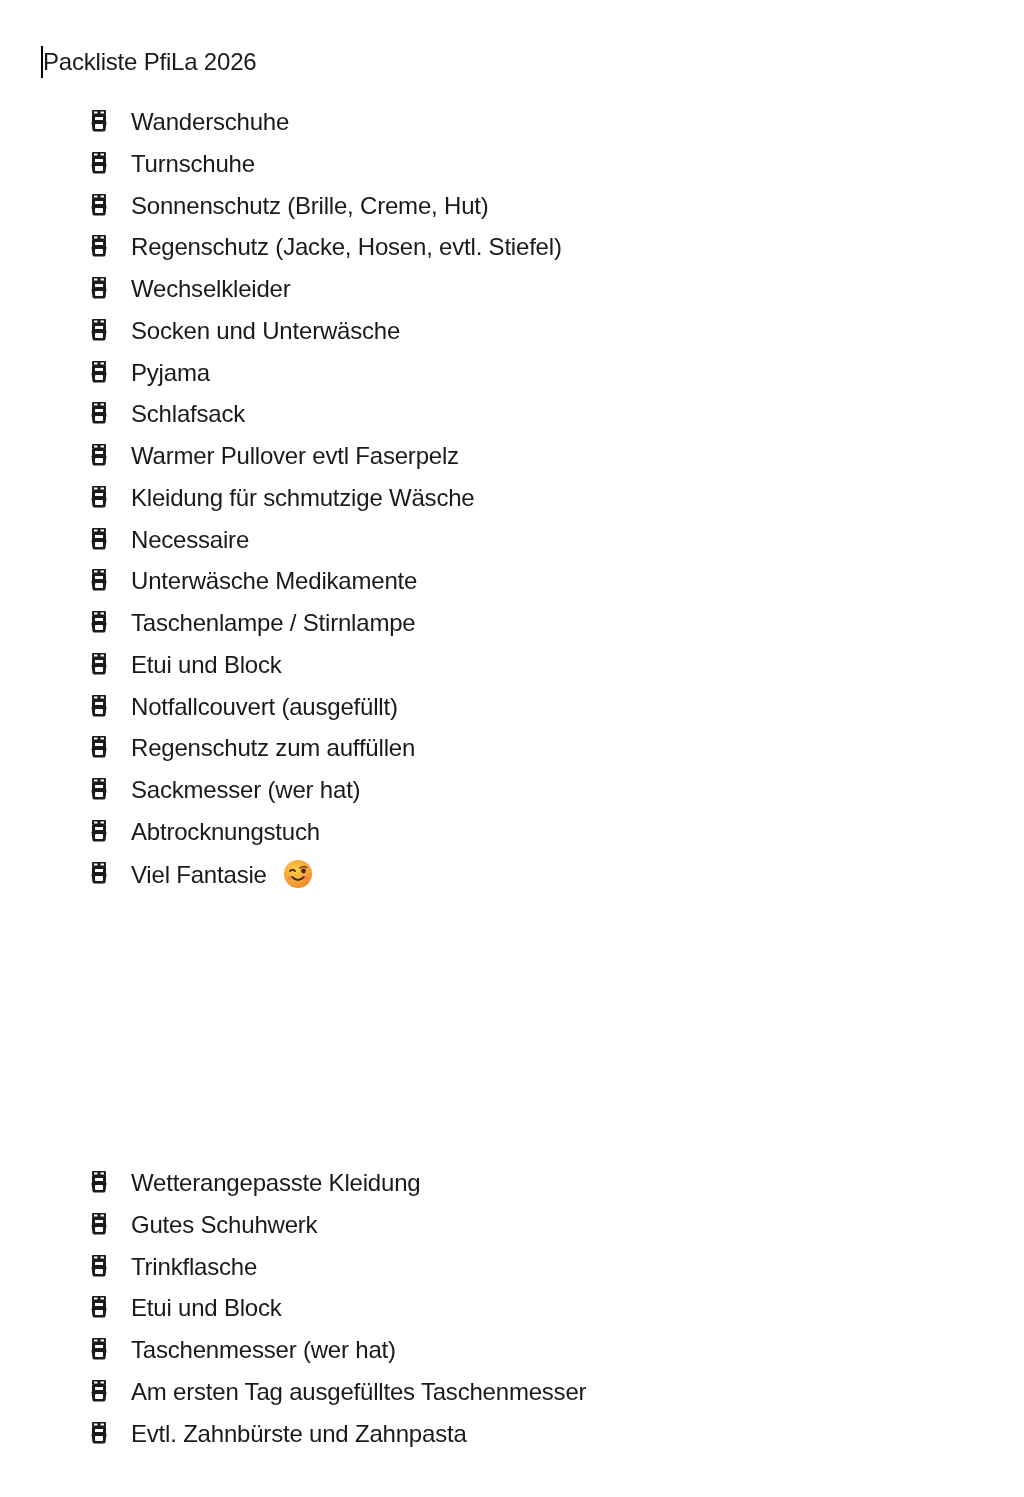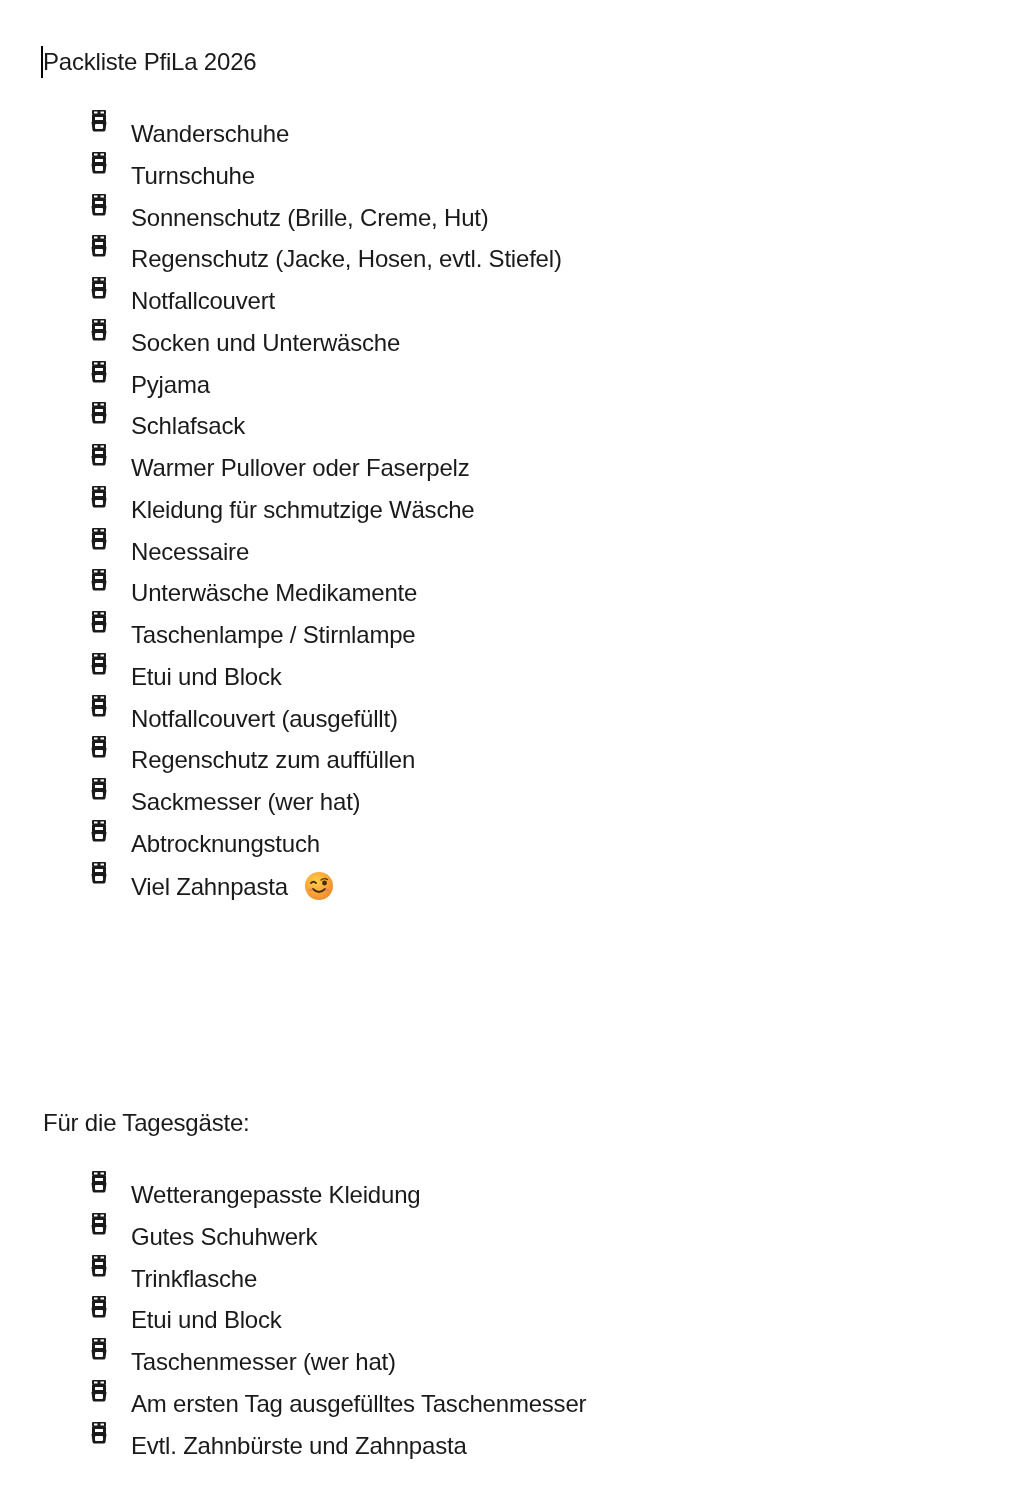--- a/index.html
+++ b/index.html
@@ -57,21 +57,21 @@
   .bullet {
     position: absolute;
     left: 90px;
     top: 3px;
     width: 18px;
     height: 22px;
   }
   .item-text {
     position: absolute;
     left: 131px;
-    top: 12px;
+    top: 0;
   }
   .emoji {
     display: inline-block;
     width: 30px;
     height: 30px;
     margin-left: 10px;
     vertical-align: -6px;
   }
   #list1 { top: 107px; }
   #list2 { top: 1168px; }
@@ -133,21 +133,21 @@
       </li>
       <li>
   <svg class="bullet" viewBox="0 0 18 22">
     <rect x="3" y="0.5" width="12" height="4" rx="1" fill="none" stroke="#1a1a1a" stroke-width="2"></rect>
     <rect x="7.5" y="1" width="3" height="3" fill="#1a1a1a"></rect>
     <path d="M2 5 H16 V12 H2 Z" fill="#1a1a1a"></path>
     <rect x="5" y="7" width="8" height="3" fill="#ffffff"></rect>
     <path d="M1.5 12 H16.5 L15.5 20 Q15.3 21.5 13.5 21.5 H4.5 Q2.7 21.5 2.5 20 Z" fill="#1a1a1a"></path>
     <rect x="5" y="14" width="8" height="5" rx="1" fill="#ffffff"></rect>
   </svg>
-<span class="item-text"><span>Notfallcouvert</span></span>
+<span class="item-text"><span>Wechselkleider</span></span>
       </li>
       <li>
   <svg class="bullet" viewBox="0 0 18 22">
     <rect x="3" y="0.5" width="12" height="4" rx="1" fill="none" stroke="#1a1a1a" stroke-width="2"></rect>
     <rect x="7.5" y="1" width="3" height="3" fill="#1a1a1a"></rect>
     <path d="M2 5 H16 V12 H2 Z" fill="#1a1a1a"></path>
     <rect x="5" y="7" width="8" height="3" fill="#ffffff"></rect>
     <path d="M1.5 12 H16.5 L15.5 20 Q15.3 21.5 13.5 21.5 H4.5 Q2.7 21.5 2.5 20 Z" fill="#1a1a1a"></path>
     <rect x="5" y="14" width="8" height="5" rx="1" fill="#ffffff"></rect>
   </svg>
@@ -177,21 +177,21 @@
       </li>
       <li>
   <svg class="bullet" viewBox="0 0 18 22">
     <rect x="3" y="0.5" width="12" height="4" rx="1" fill="none" stroke="#1a1a1a" stroke-width="2"></rect>
     <rect x="7.5" y="1" width="3" height="3" fill="#1a1a1a"></rect>
     <path d="M2 5 H16 V12 H2 Z" fill="#1a1a1a"></path>
     <rect x="5" y="7" width="8" height="3" fill="#ffffff"></rect>
     <path d="M1.5 12 H16.5 L15.5 20 Q15.3 21.5 13.5 21.5 H4.5 Q2.7 21.5 2.5 20 Z" fill="#1a1a1a"></path>
     <rect x="5" y="14" width="8" height="5" rx="1" fill="#ffffff"></rect>
   </svg>
-<span class="item-text"><span>Warmer Pullover oder Faserpelz</span></span>
+<span class="item-text"><span>Warmer Pullover evtl Faserpelz</span></span>
       </li>
       <li>
   <svg class="bullet" viewBox="0 0 18 22">
     <rect x="3" y="0.5" width="12" height="4" rx="1" fill="none" stroke="#1a1a1a" stroke-width="2"></rect>
     <rect x="7.5" y="1" width="3" height="3" fill="#1a1a1a"></rect>
     <path d="M2 5 H16 V12 H2 Z" fill="#1a1a1a"></path>
     <rect x="5" y="7" width="8" height="3" fill="#ffffff"></rect>
     <path d="M1.5 12 H16.5 L15.5 20 Q15.3 21.5 13.5 21.5 H4.5 Q2.7 21.5 2.5 20 Z" fill="#1a1a1a"></path>
     <rect x="5" y="14" width="8" height="5" rx="1" fill="#ffffff"></rect>
   </svg>
@@ -287,42 +287,41 @@
       </li>
       <li>
   <svg class="bullet" viewBox="0 0 18 22">
     <rect x="3" y="0.5" width="12" height="4" rx="1" fill="none" stroke="#1a1a1a" stroke-width="2"></rect>
     <rect x="7.5" y="1" width="3" height="3" fill="#1a1a1a"></rect>
     <path d="M2 5 H16 V12 H2 Z" fill="#1a1a1a"></path>
     <rect x="5" y="7" width="8" height="3" fill="#ffffff"></rect>
     <path d="M1.5 12 H16.5 L15.5 20 Q15.3 21.5 13.5 21.5 H4.5 Q2.7 21.5 2.5 20 Z" fill="#1a1a1a"></path>
     <rect x="5" y="14" width="8" height="5" rx="1" fill="#ffffff"></rect>
   </svg>
-<span class="item-text"><span>Viel Zahnpasta</span>
+<span class="item-text"><span>Viel Fantasie</span>
   <svg class="emoji" viewBox="0 0 30 30">
     <defs>
       <radialGradient id="fg" cx="40%" cy="35%" r="70%">
         <stop offset="0%" stop-color="#ffd04a"></stop>
         <stop offset="100%" stop-color="#f08a2a"></stop>
       </radialGradient>
     </defs>
     <circle cx="15" cy="15" r="14" fill="url(#fg)"></circle>
     <path d="M7 12 Q9.5 9.5 12 12" fill="none" stroke="#4a2a10" stroke-width="1.8" stroke-linecap="round"></path>
     <circle cx="20.5" cy="12" r="2.4" fill="#4a2a10"></circle>
     <path d="M17 9 Q20 6.5 23.5 8.5" fill="none" stroke="#4a2a10" stroke-width="1.3" stroke-linecap="round"></path>
     <path d="M9 18 Q15 24 21 18" fill="none" stroke="#4a2a10" stroke-width="1.8" stroke-linecap="round"></path>
     <ellipse cx="7" cy="19" rx="2.5" ry="1.6" fill="#f26a6a" opacity="0.6"></ellipse>
     <ellipse cx="23" cy="19" rx="2.5" ry="1.6" fill="#f26a6a" opacity="0.6"></ellipse>
   </svg>
 </span>
       </li>
     </ul>
 
 
-  <div class="line subhead">Für die Tagesgäste:</div>
 
   <ul class="list" id="list2">
       <li>
   <svg class="bullet" viewBox="0 0 18 22">
     <rect x="3" y="0.5" width="12" height="4" rx="1" fill="none" stroke="#1a1a1a" stroke-width="2"></rect>
     <rect x="7.5" y="1" width="3" height="3" fill="#1a1a1a"></rect>
     <path d="M2 5 H16 V12 H2 Z" fill="#1a1a1a"></path>
     <rect x="5" y="7" width="8" height="3" fill="#ffffff"></rect>
     <path d="M1.5 12 H16.5 L15.5 20 Q15.3 21.5 13.5 21.5 H4.5 Q2.7 21.5 2.5 20 Z" fill="#1a1a1a"></path>
     <rect x="5" y="14" width="8" height="5" rx="1" fill="#ffffff"></rect>

